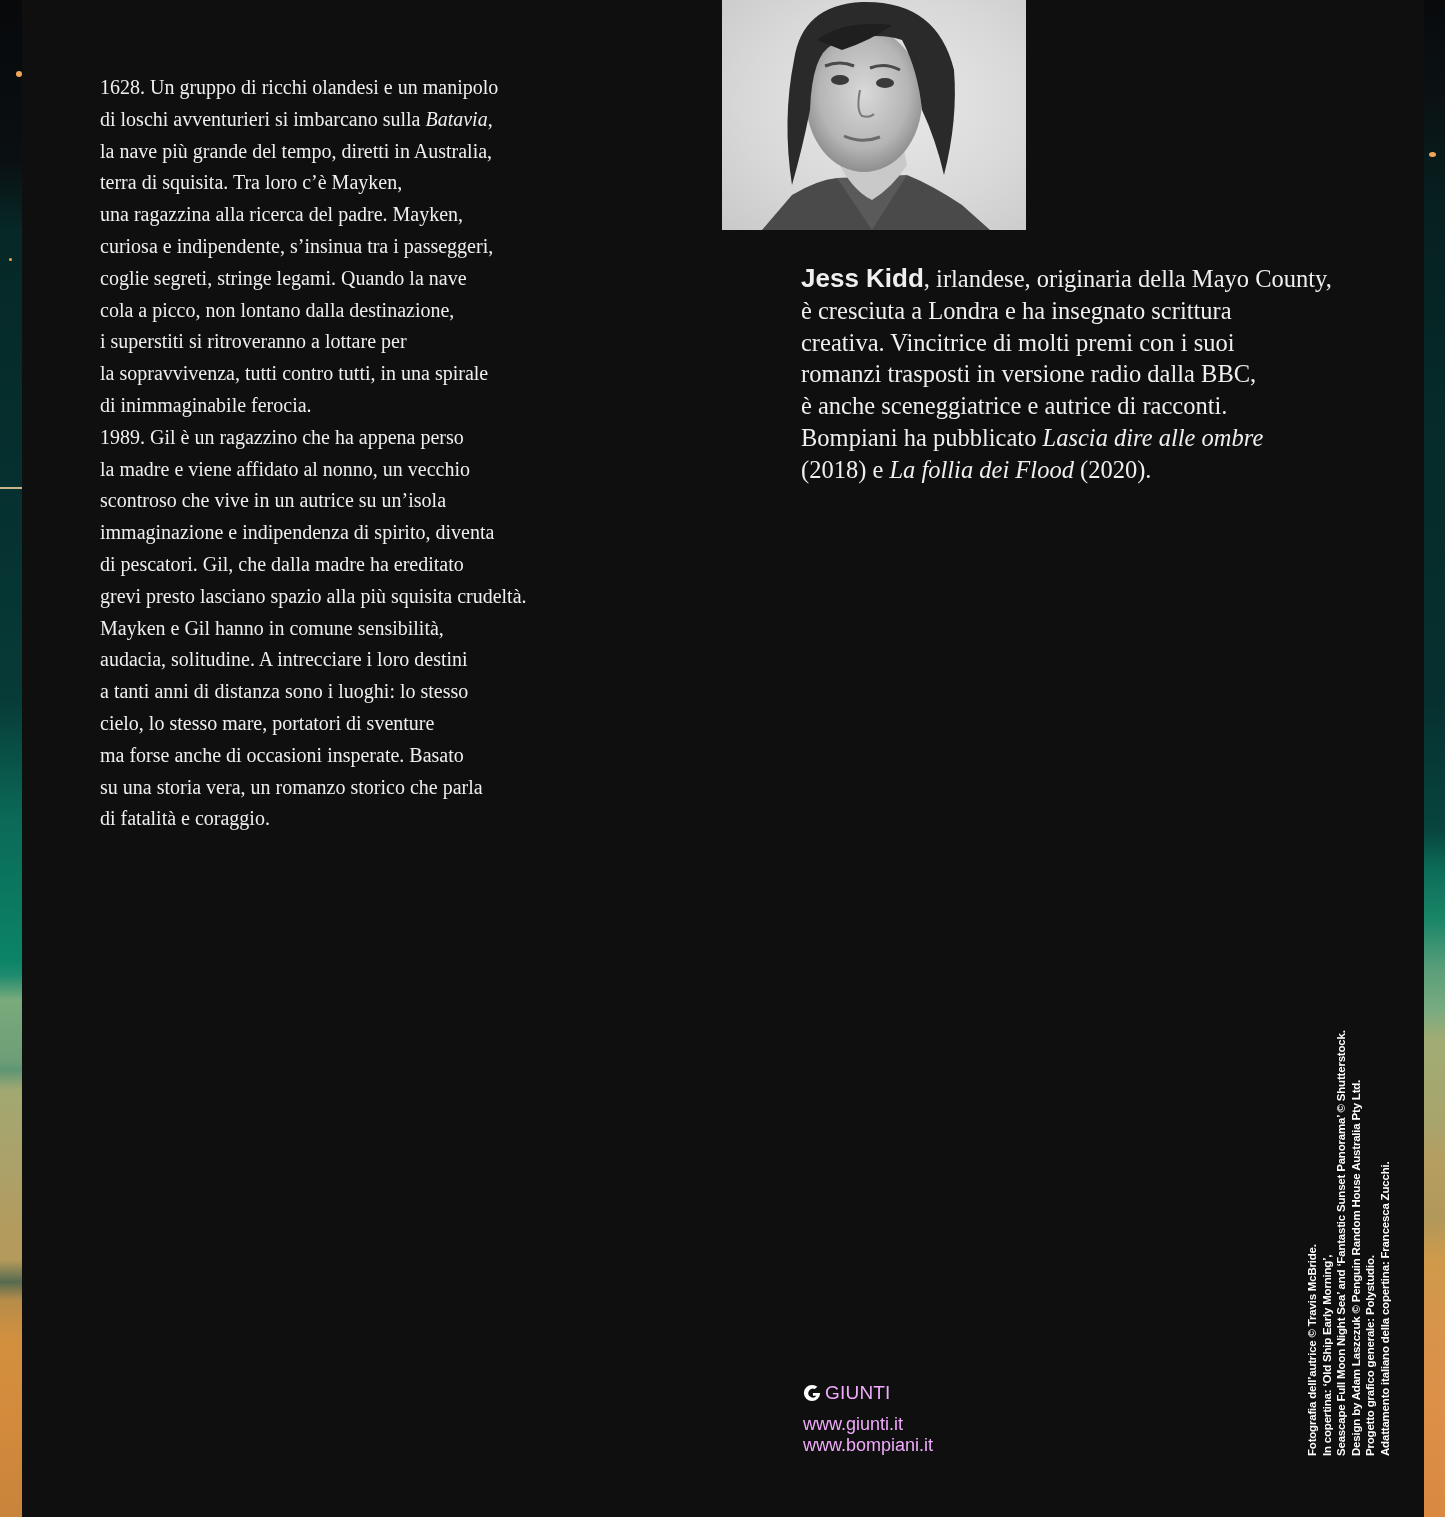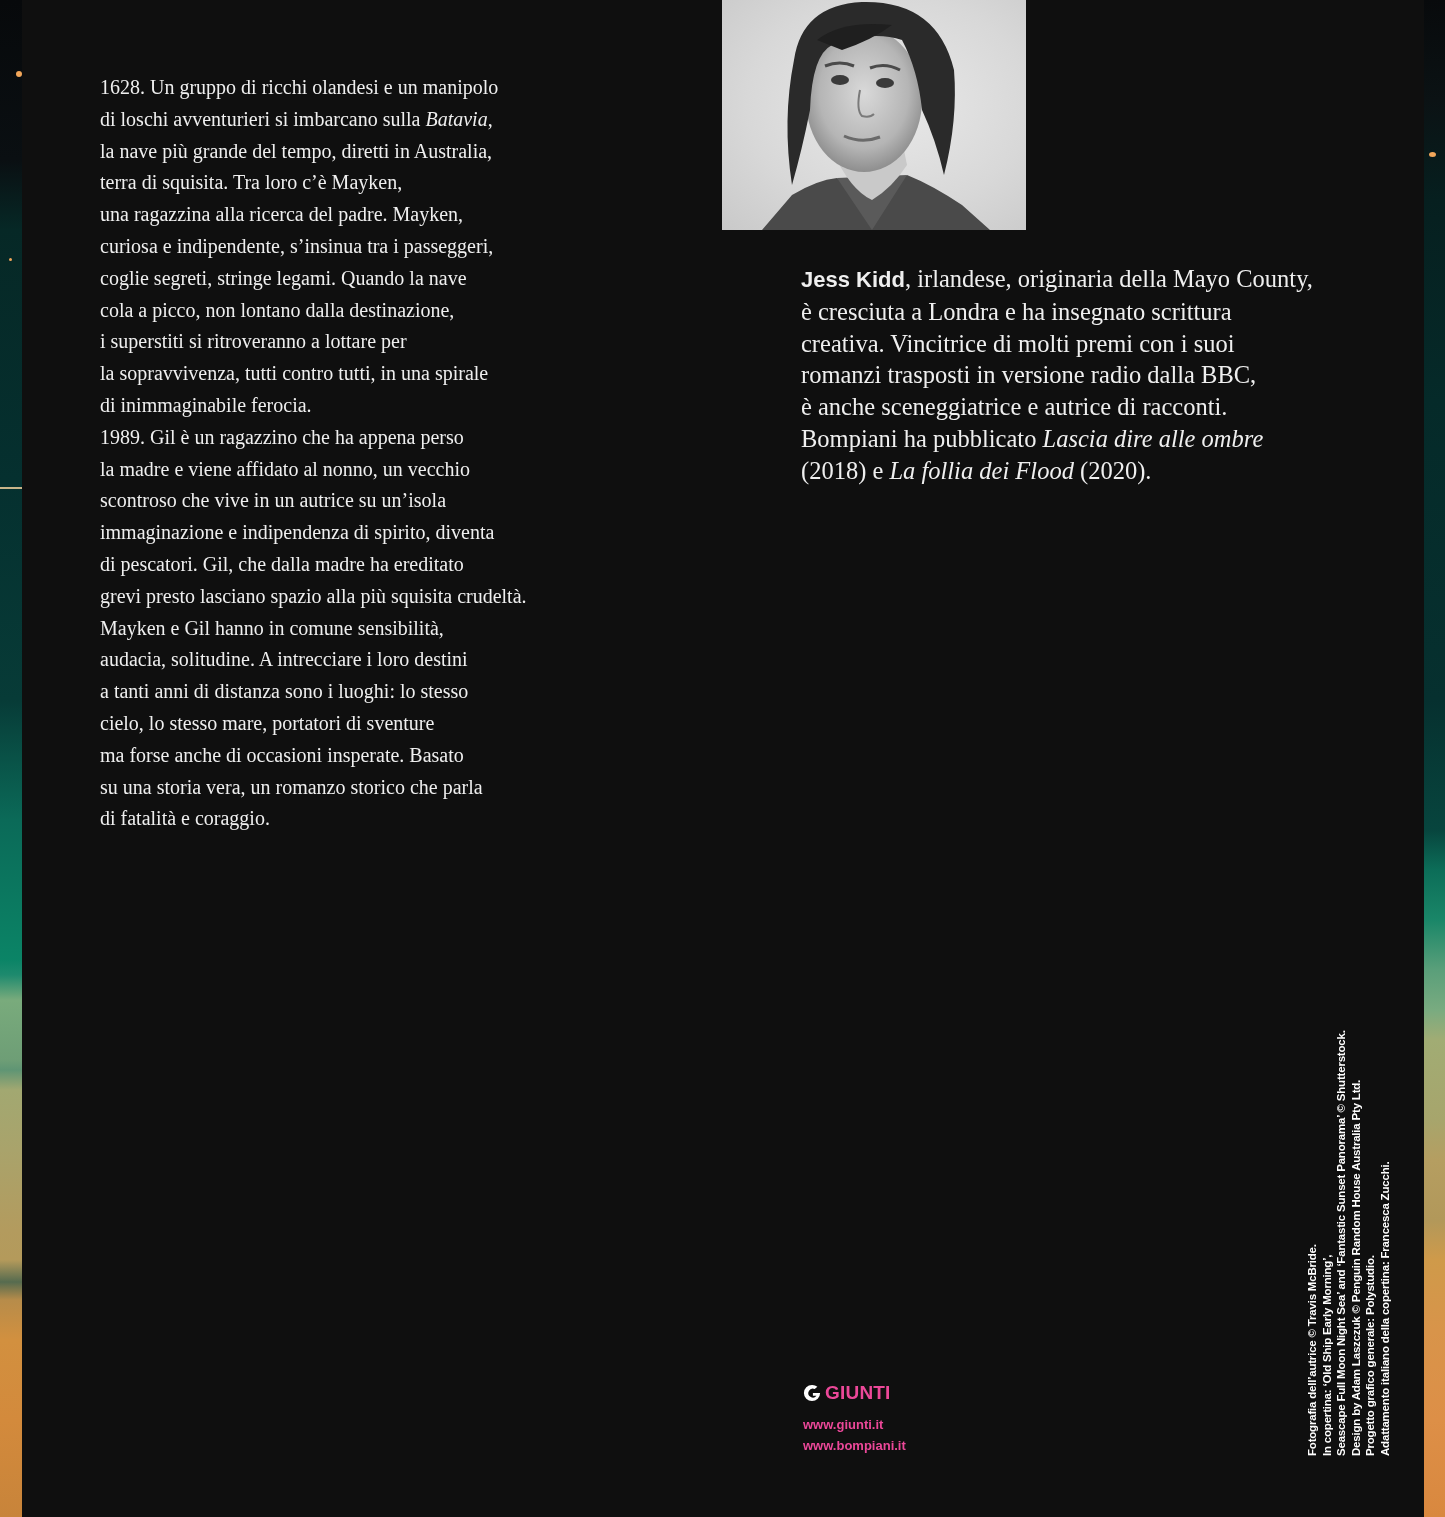--- a/index.html
+++ b/index.html
@@ -38,29 +38,29 @@
   .author-photo {
     position: absolute; left: 722px; top: 0; width: 304px; height: 230px;
     background: radial-gradient(ellipse at 55% 45%, #e9e9e9 0%, #d8d8d8 60%, #c9c9c9 100%);
     overflow: hidden;
   }
   .bio {
     position: absolute; left: 801px; top: 263px; width: 580px;
     color: #efefef; font-size: 24.5px; line-height: 31.8px;
   }
   .bio .line { display: block; white-space: nowrap; }
-  .bio .author-name { font-family: "Liberation Sans", "DejaVu Sans", sans-serif; font-weight: bold; font-size: 22px; text-align: center; }
+  .bio .author-name { font-family: "Liberation Sans", "DejaVu Sans", sans-serif; font-weight: bold; font-size: 26px; text-align: center; }
 
   .publisher {
     position: absolute; left: 803px; top: 1382px;
-    color: #ec4899; font-family: "Liberation Sans", "DejaVu Sans", sans-serif; font-weight: bold;
+    color: #f0abfc; font-family: "Liberation Sans", "DejaVu Sans", sans-serif; font-weight: normal;
   }
   .publisher .logo { display: flex; align-items: center; gap: 4px; font-size: 19px; letter-spacing: 0.2px; }
   .publisher .logo svg { width: 18px; height: 18px; }
-  .publisher .url { display: block; font-size: 13px; line-height: 21px; }
+  .publisher .url { display: block; font-size: 18px; line-height: 21px; }
   .publisher .urls { margin-top: 10px; }
 
   .credits {
     position: absolute; left: 1305px; top: 1456px;
     transform: rotate(-90deg); transform-origin: 0 0;
     color: #ffffff; font-family: "Liberation Sans", "DejaVu Sans", sans-serif; font-weight: bold;
     font-size: 11.5px; line-height: 14.5px; white-space: nowrap;
     letter-spacing: -0.2px;
   }
   .credits .line { display: block; }

